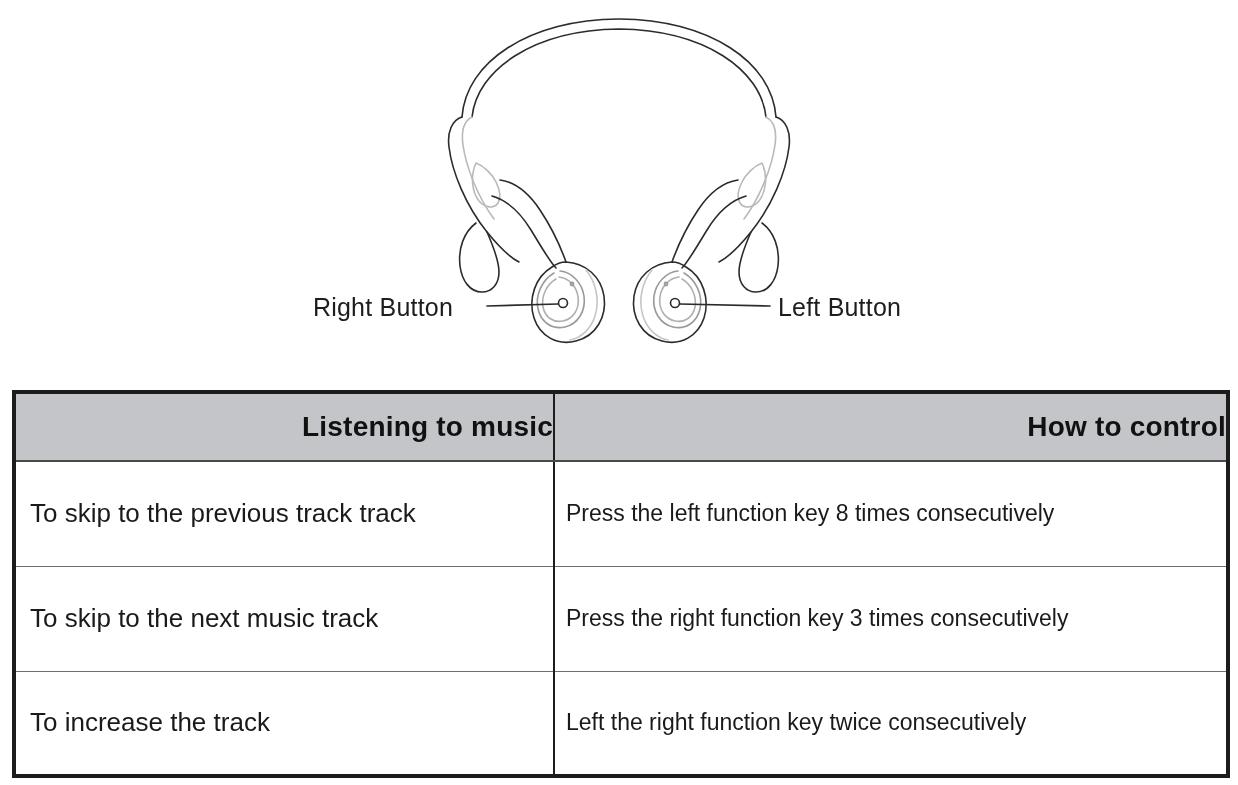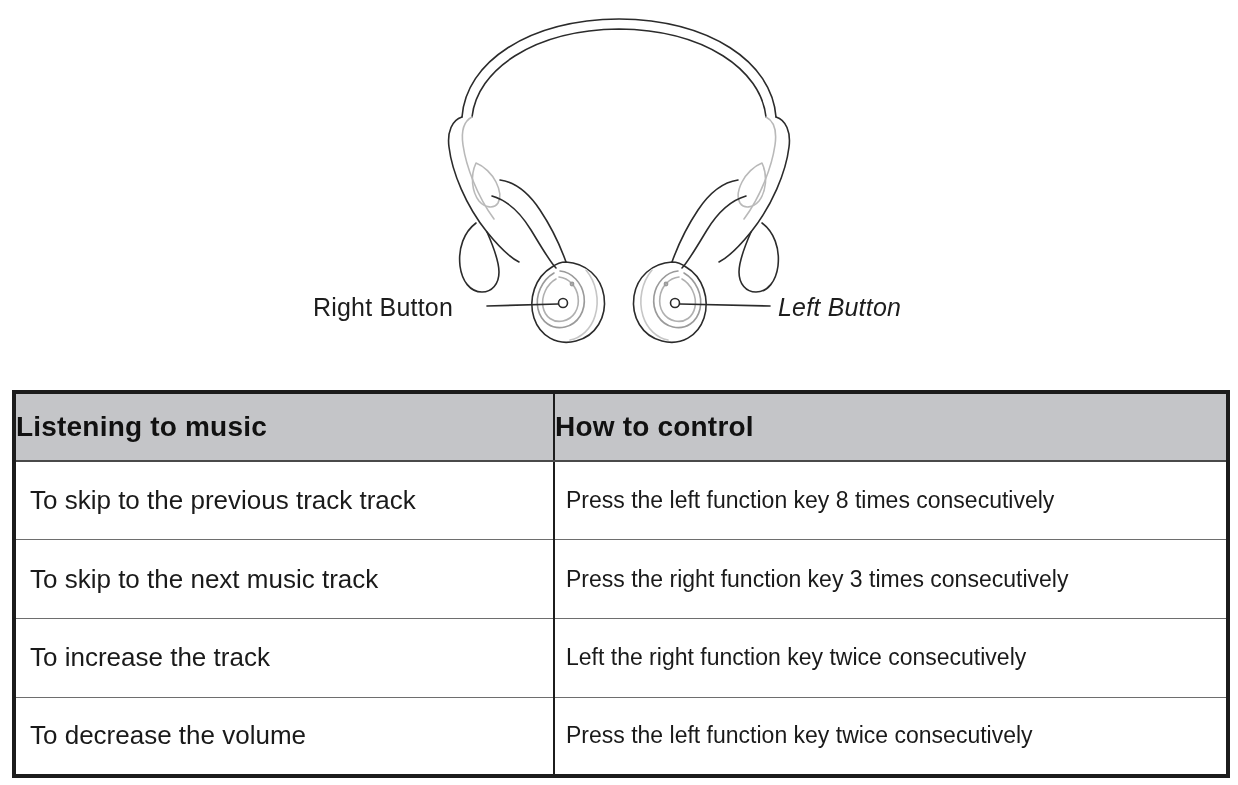--- a/index.html
+++ b/index.html
@@ -42,21 +42,20 @@
     white-space: nowrap;
     line-height: 1;
   }
   #right-button-label {
     left: 313px;
     top: 295px;
   }
   #left-button-label {
     left: 778px;
     top: 295px;
-    font-style: italic;
   }
 
   
   #controls-table {
     position: absolute;
     left: 12px;
     top: 390px;
     width: 1214px;
     height: 388px;
     border-collapse: collapse;
@@ -69,21 +68,21 @@
 
   #controls-table th,
   #controls-table td {
     border: 1px solid #6e6e6e;
     padding: 0;
     vertical-align: middle;
   }
 
   #controls-table thead th {
     background: #c4c5c8;
-    text-align: left;
+    text-align: right;
     font-weight: 700;
     font-size: 28px;
     height: 66px;
     color: #111111;
     letter-spacing: 0.2px;
     border-bottom: 2px solid #4a4a4a;
   }
   #controls-table thead th.head-action { border-right: 2px solid #1c1c1c; }
 
   #controls-table tbody tr { height: 64px; }
@@ -240,18 +239,14 @@
       <td class="cell-howto">Press the left function key 8 times consecutively</td>
     </tr>
     <tr>
       <td class="cell-action">To skip to the next music track</td>
       <td class="cell-howto">Press the right function key 3 times consecutively</td>
     </tr>
     <tr>
       <td class="cell-action">To increase the track</td>
       <td class="cell-howto">Left the right function key twice consecutively</td>
     </tr>
-    <tr>
-      <td class="cell-action">To decrease the volume</td>
-      <td class="cell-howto">Press the left function key twice consecutively</td>
-    </tr>
   </tbody>
 </table>
 
 </body></html>

